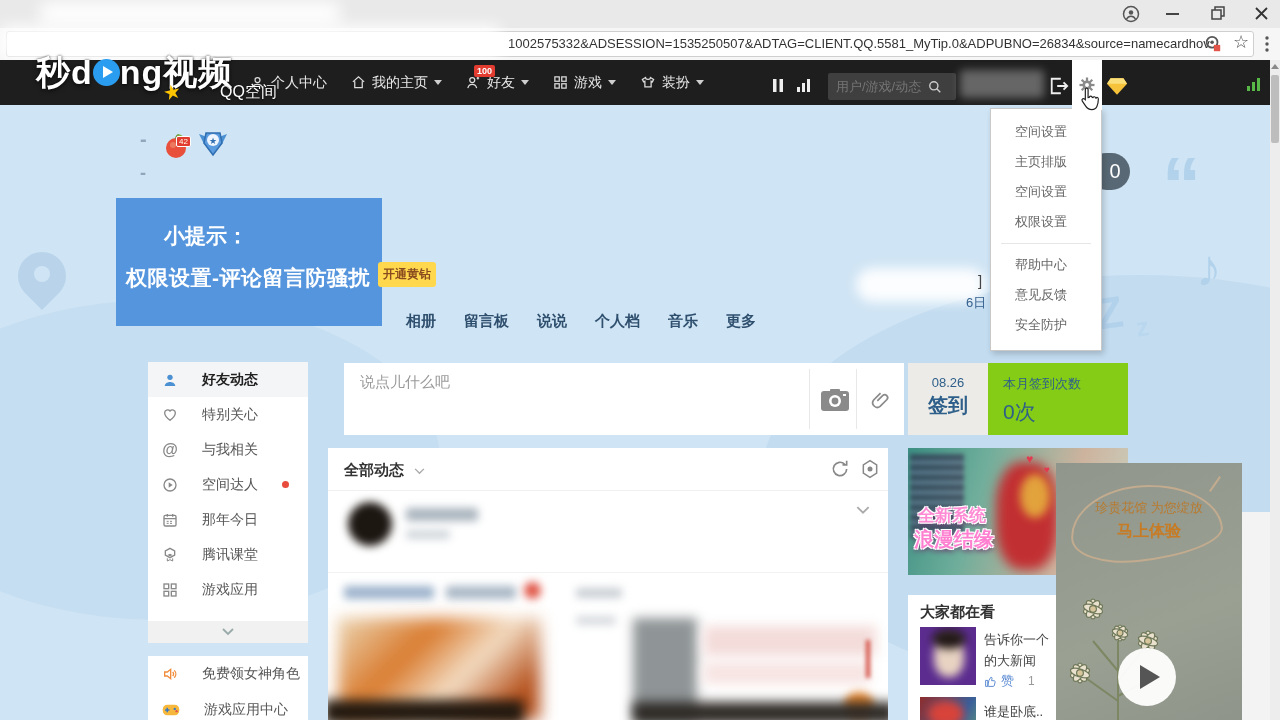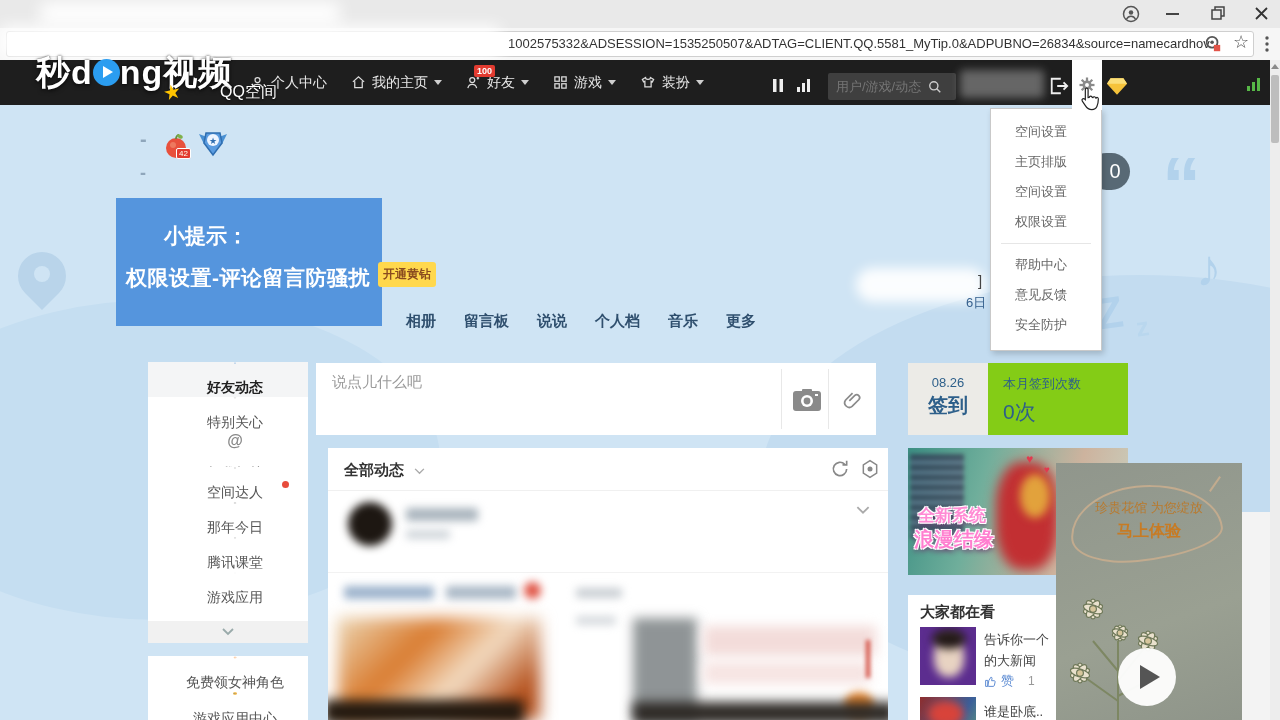--- a/index.html
+++ b/index.html
@@ -18,21 +18,21 @@
   .caret-w{width:0;height:0;border-left:4px solid transparent;border-right:4px solid transparent;border-top:5px solid #cfcfcf;}
   .wm{z-index:7;color:#fff;font-size:34px;font-weight:700;letter-spacing:1px;
       text-shadow:0 0 2px rgba(0,0,0,.8),0 2px 4px rgba(0,0,0,.5);white-space:nowrap;}
   .play-o{display:inline-block;width:27px;height:27px;border-radius:50%;background:#2b9df0;position:relative;vertical-align:-2px;}
   .play-o:after{content:"";position:absolute;left:10px;top:7px;border-left:10px solid #fff;border-top:6px solid transparent;border-bottom:6px solid transparent;}
   
   .dropdown{left:990px;top:108px;width:112px;background:#fff;border:1px solid #c9c9c9;box-shadow:2px 3px 6px rgba(0,0,0,.18);z-index:10;padding:8px 0 10px 0;}
   .dropdown .mi{padding:6px 0 6px 24px;font-size:13px;color:#666;cursor:pointer;}
   .dropdown .sep{height:1px;background:#e6e6e6;margin:6px 10px;}
   
-  .sidebtn{display:flex;align-items:center;height:35px;padding-left:14px;gap:15px;font-size:14px;color:#555;background:#fff;position:relative;flex-direction:column;}
+  .sidebtn{display:flex;align-items:center;height:35px;padding-left:14px;gap:24px;font-size:14px;color:#555;background:#fff;position:relative;}
   .sidebtn.active{background:#f4f5f6;color:#222;font-weight:700;}
   .tabrow{display:flex;gap:28px;font-size:15px;font-weight:700;color:#2f4f6e;}
   
   .whitecard{background:#fff;}
   .menu-gear-bg{left:1072px;top:60px;width:30px;height:50px;background:#fff;z-index:11;}
 </style>
 </head>
 <body>
 
 <div class="stage">
@@ -213,21 +213,21 @@
   </div>
 
   <div class="abs" style="left:140px;top:128px;font-size:20px;font-weight:700;color:#8fa6bb;z-index:2;">-</div>
   <div class="abs" style="left:163px;top:132px;z-index:2;">
     <svg width="28" height="28" viewBox="0 0 28 28">
         <circle cx="13" cy="16" r="10" fill="#e8503c"></circle>
         <circle cx="10" cy="13" r="3" fill="#f08a6e" opacity=".7"></circle>
         <path d="M13 7c0-3 2-4 3-4" stroke="#6a8f3c" stroke-width="2" fill="none"></path>
         <ellipse cx="17" cy="4.5" rx="3" ry="1.8" fill="#7fb04a" transform="rotate(25 17 4.5)"></ellipse>
       </svg>
-    <span class="abs" style="left:13px;top:16px;background:#e23b30;color:#ffe;font-size:8px;padding:0 2px;border-radius:2px;border:1px solid #fff;">42</span>
+    <span class="abs" style="left:13px;top:4px;background:#e23b30;color:#ffe;font-size:8px;padding:0 2px;border-radius:2px;border:1px solid #fff;">42</span>
   </div>
   <div class="abs" style="left:196px;top:128px;z-index:2;">
     <svg width="34" height="30" viewBox="0 0 34 30">
         <path d="M3 6l8 3-3 7z" fill="#4a90d2"></path>
         <path d="M31 6l-8 3 3 7z" fill="#4a90d2"></path>
         <path d="M10 5h14l2 10-9 12-9-12z" fill="#5b9ce0" stroke="#2f6eb0" stroke-width="1.5"></path>
         <circle cx="17" cy="12" r="6" fill="#eef5ff"></circle>
         <text x="17" y="16" text-anchor="middle" font-size="9" fill="#2f6eb0">★</text>
       </svg>
   </div>
@@ -323,21 +323,21 @@
       <svg width="18" height="14" viewBox="0 0 24 18">
           <rect x="1" y="2" width="22" height="14" rx="6" fill="#f6b83c"></rect>
           <path d="M7 6v6M4 9h6" stroke="#3a78c2" stroke-width="2"></path>
           <circle cx="17" cy="7.5" r="1.6" fill="#3a78c2"></circle>
           <circle cx="19.5" cy="10.5" r="1.6" fill="#e2574c"></circle>
         </svg>
       <span>游戏应用中心</span>
     </div>
   </div>
 
-  <div class="abs whitecard" style="left:316px;top:363px;width:560px;height:72px;z-index:3;">
+  <div class="abs whitecard" style="left:344px;top:363px;width:560px;height:72px;z-index:3;">
     <div style="position:absolute;left:16px;top:10px;font-size:15px;color:#9a9a9a;">说点儿什么吧</div>
     <div class="abs" style="left:465px;top:6px;width:1px;height:60px;background:#e8e8e8;"></div>
     <div class="abs" style="left:477px;top:26px;">
       <svg width="28" height="22" viewBox="0 0 28 22">
           <rect x="0" y="2" width="28" height="20" rx="3" fill="#8a8a8a"></rect>
           <rect x="9" y="0" width="10" height="4" rx="1" fill="#8a8a8a"></rect>
           <circle cx="14" cy="12" r="6" fill="#fff"></circle>
           <circle cx="14" cy="12" r="3.4" fill="#8a8a8a"></circle>
           <rect x="22" y="5" width="3" height="2" fill="#fff"></rect>
         </svg>

